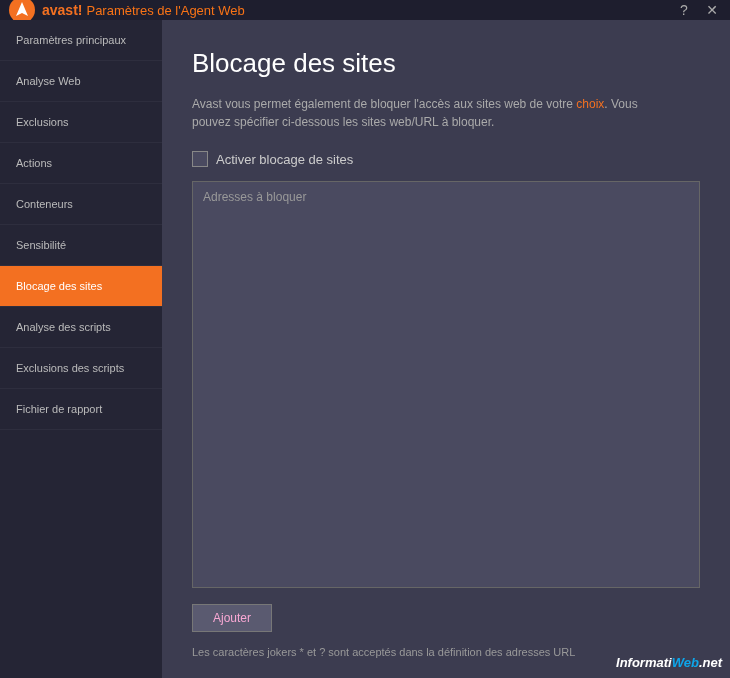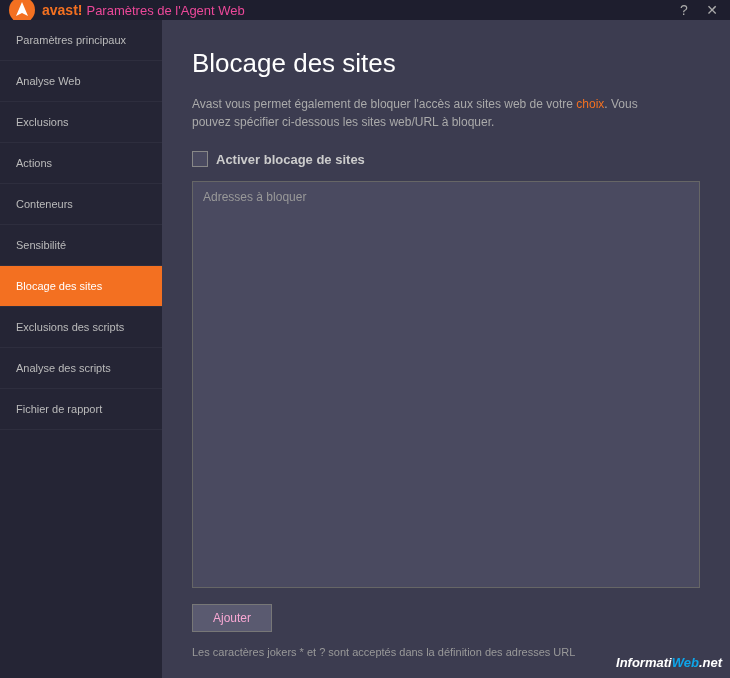--- a/index.html
+++ b/index.html
@@ -37,21 +37,21 @@
       align-items: center;
       gap: 6px;
     }
 
     .avast-logo {
       width: 28px;
       height: 28px;
     }
 
     .title-bar-text {
-      color: #ec4899;
+      color: #f97316;
       font-size: 13px;
       margin-left: 4px;
     }
 
     .title-bar-actions {
       margin-left: auto;
       display: flex;
       gap: 8px;
       align-items: center;
     }
@@ -136,21 +136,20 @@
       width: 16px;
       height: 16px;
       border: 1px solid #888;
       background: #4a4a60;
       flex-shrink: 0;
     }
 
     .checkbox-label {
       color: #ccc;
       font-size: 13px;
-      font-weight: bold;
     }
 
     .address-box {
       background: #4a4a60;
       border: 1px solid #666;
       min-height: 280px;
       padding: 8px 10px;
       color: #999;
       font-size: 12px;
       flex: 1;
@@ -214,22 +213,22 @@
   <div class="content-area">
 
     <div class="sidebar">
     <div class="sidebar-item">Paramètres principaux</div>
         <div class="sidebar-item">Analyse Web</div>
         <div class="sidebar-item">Exclusions</div>
         <div class="sidebar-item">Actions</div>
         <div class="sidebar-item">Conteneurs</div>
         <div class="sidebar-item">Sensibilité</div>
         <div class="sidebar-item active">Blocage des sites</div>
+        <div class="sidebar-item">Analyse des scripts</div>
         <div class="sidebar-item">Exclusions des scripts</div>
-        <div class="sidebar-item">Analyse des scripts</div>
         <div class="sidebar-item">Fichier de rapport</div>
       </div>
 
     <div class="main-panel">
       <h1 class="page-title">Blocage des sites</h1>
       <p class="description">
         Avast vous permet également de bloquer l'accès aux sites web de votre <a href="#">choix</a>. Vous pouvez spécifier ci-dessous les sites web/URL à bloquer.
       </p>
 
       <div class="checkbox-row">

